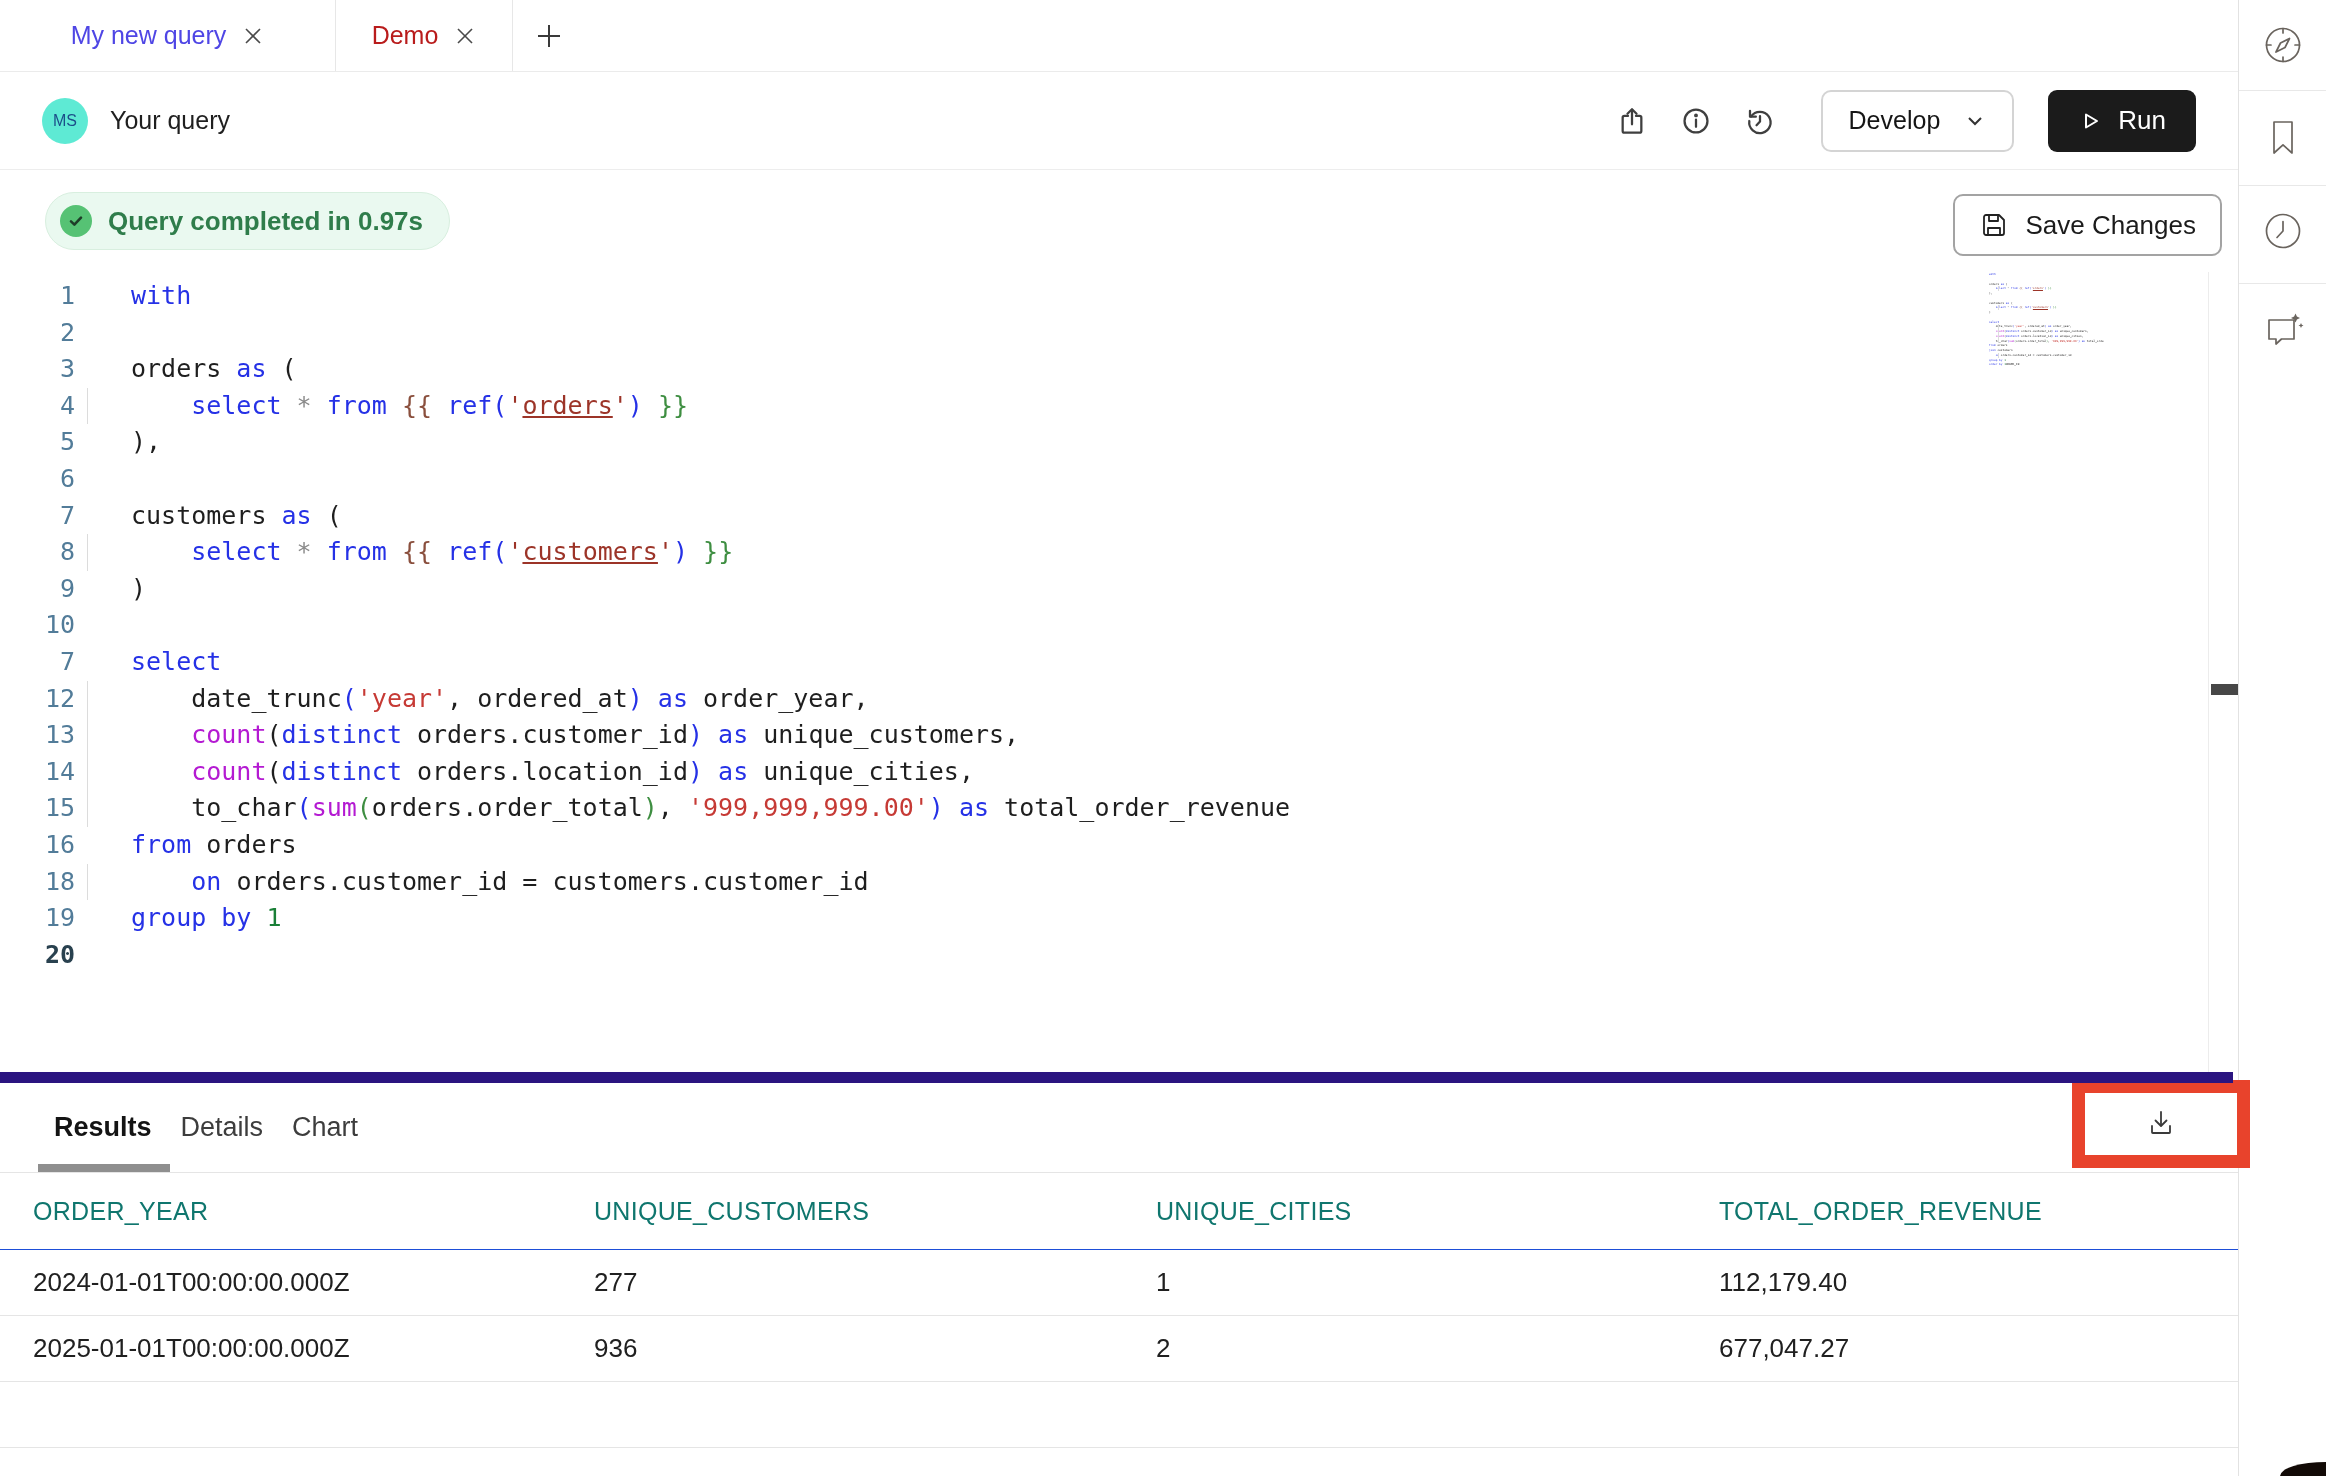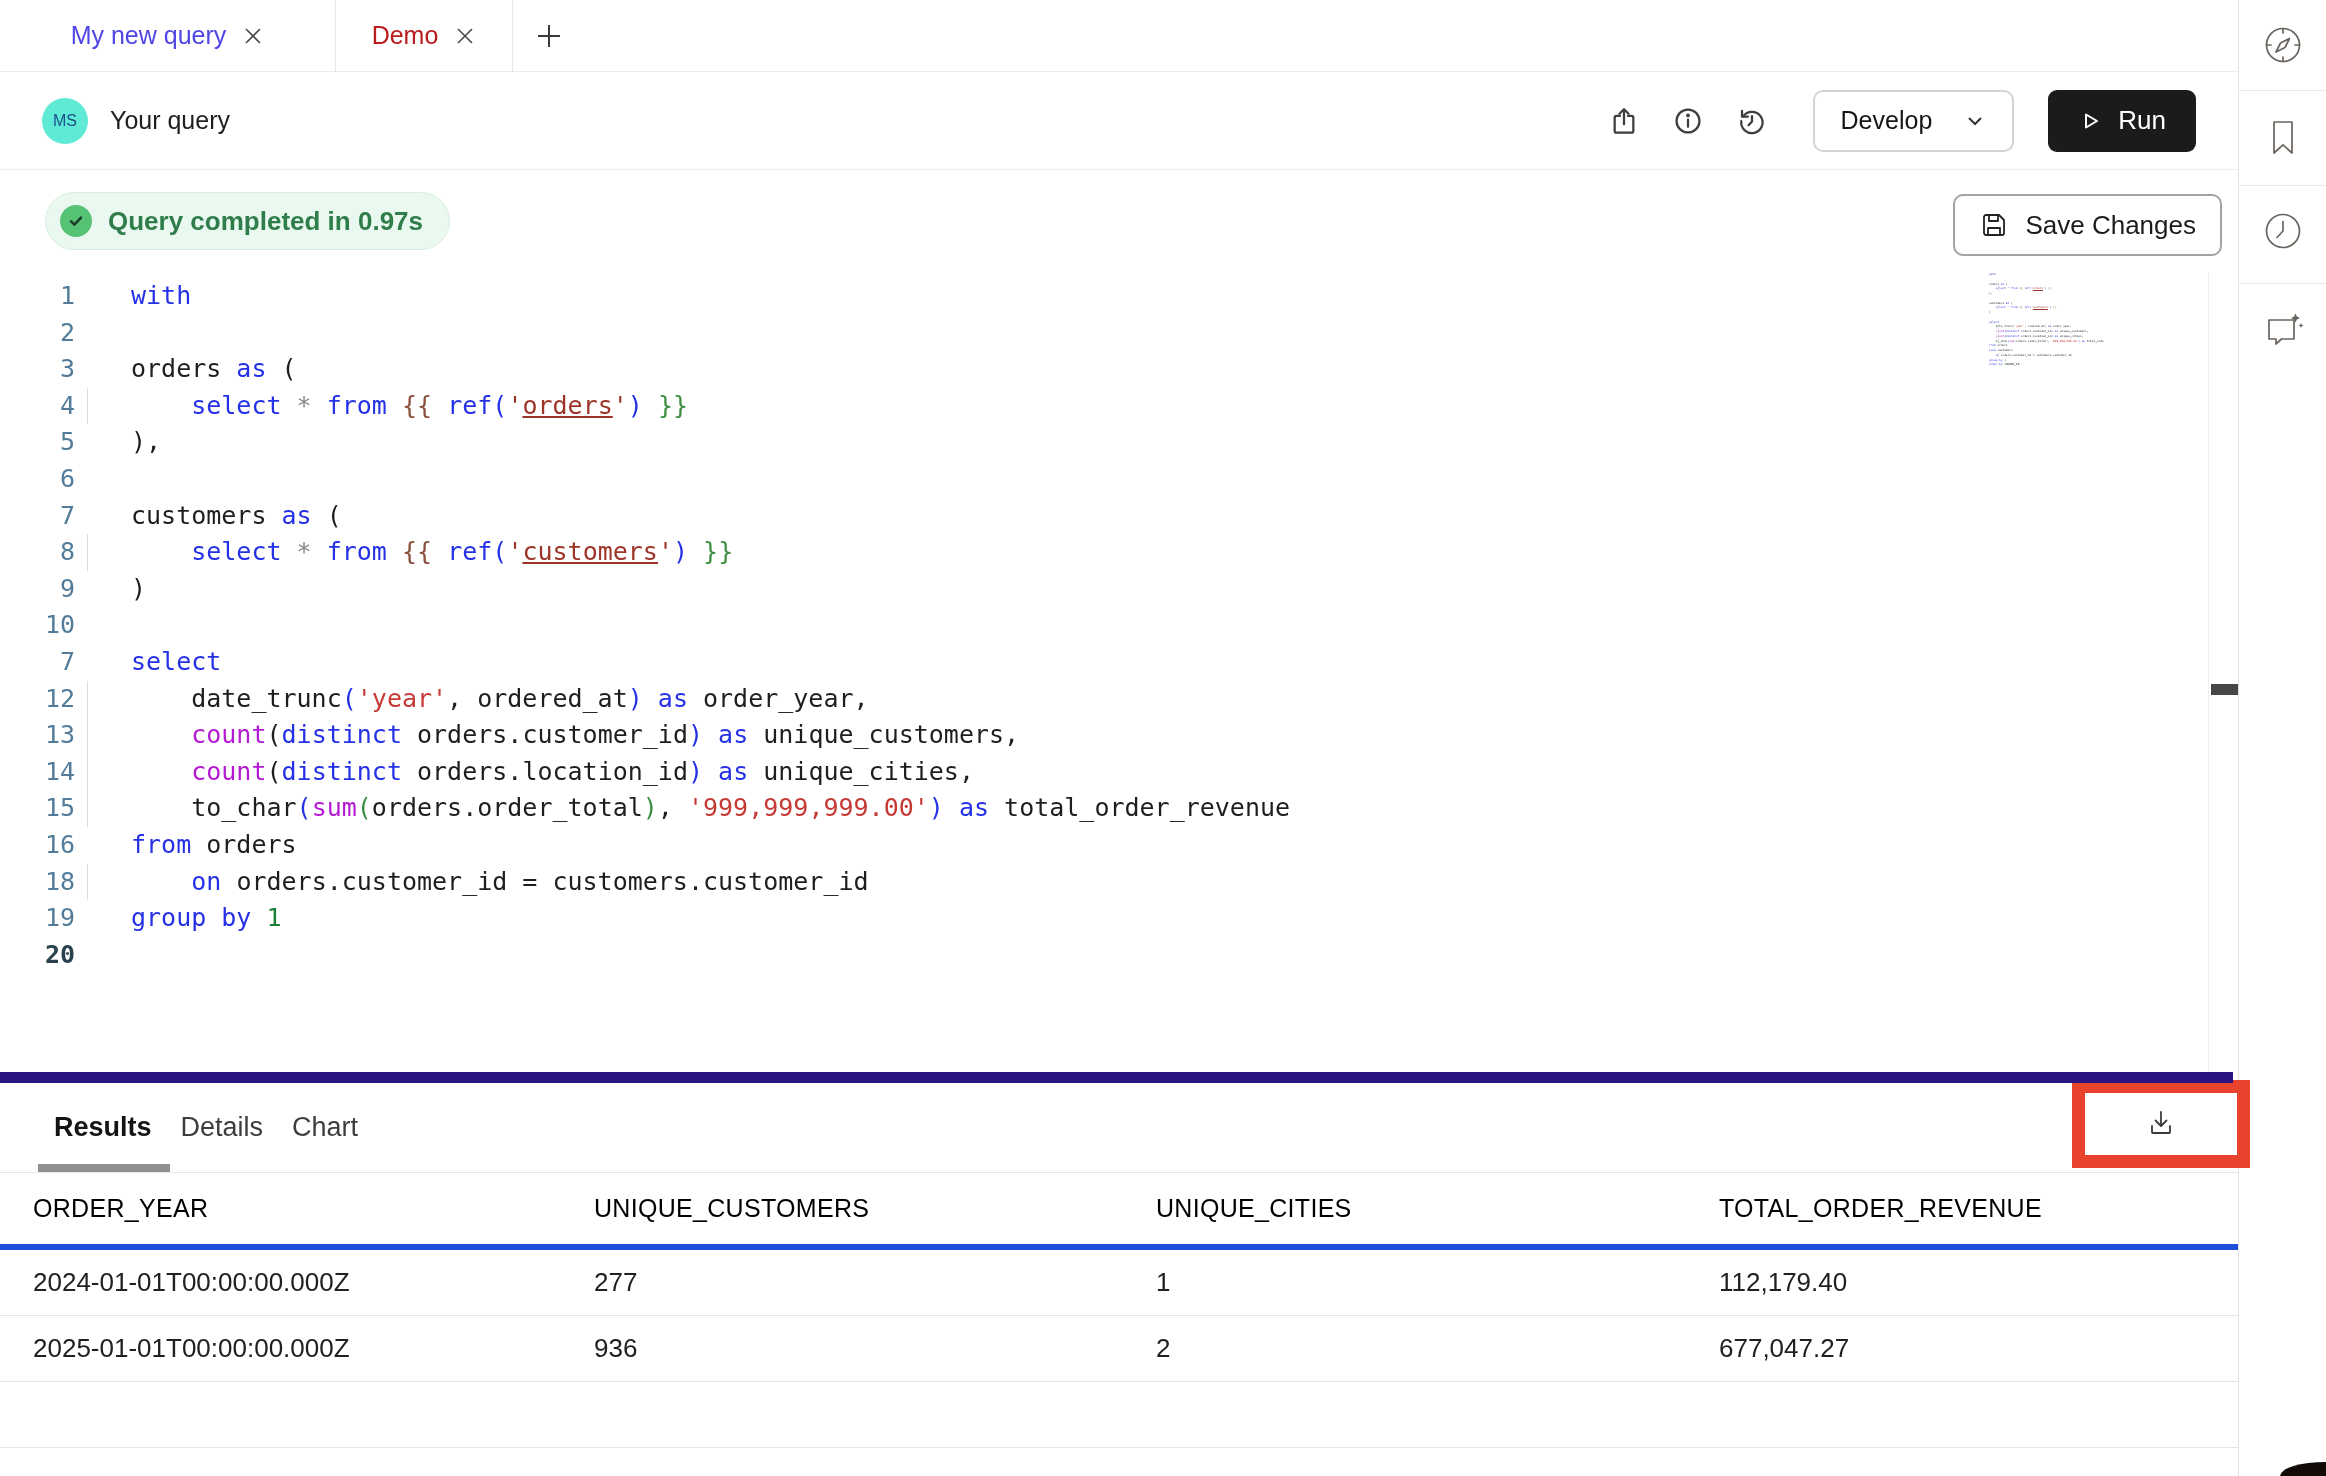--- a/index.html
+++ b/index.html
@@ -22,21 +22,21 @@
   .newtab svg{width:28px;height:28px;}
   .newtab line{stroke:#3a3a3a;stroke-width:2;}
 
   
   .qheader{position:absolute;left:0;top:72px;width:2238px;height:98px;display:flex;align-items:center;padding:0 42px;border-bottom:1px solid #ededed;background:#fff;}
   .avatar{width:46px;height:46px;border-radius:50%;background:#5eead4;color:#1c4e89;font-weight:normal;font-size:16px;display:flex;align-items:center;justify-content:center;}
   .qtitle{margin-left:22px;font-size:25px;color:#1f1f1f;}
   .hdr-right{margin-left:auto;display:flex;align-items:center;gap:30px;}
   .icon-btn{width:34px;height:34px;display:flex;align-items:center;justify-content:center;}
   .icon-btn svg{width:32px;height:32px;stroke:#3f3f3f;fill:none;stroke-width:1.7;stroke-linecap:round;stroke-linejoin:round;}
-  .develop-btn{display:flex;align-items:center;gap:32px;height:62px;padding:8px 26px;border:2px solid #d4d4d4;border-radius:10px;background:#fff;font-size:25px;color:#151515;margin-left:14px;}
+  .develop-btn{display:flex;align-items:center;gap:24px;height:62px;padding:8px 26px;border:2px solid #d4d4d4;border-radius:10px;background:#fff;font-size:25px;color:#151515;margin-left:14px;}
   .develop-btn svg{width:22px;height:22px;stroke:#333;fill:none;stroke-width:2;}
   .run-btn{display:flex;align-items:center;gap:16px;height:62px;padding:0 30px;border:none;border-radius:9px;background:var(--run-bg);color:#fff;font-size:26px;margin-left:4px;}
   .run-btn svg{width:24px;height:24px;stroke:#fff;fill:none;stroke-width:2;stroke-linejoin:round;}
 
   
   .status-badge{position:absolute;left:45px;top:192px;height:58px;border-radius:29px;background:#eaf9f0;border:1px solid #d8efdf;display:flex;align-items:center;gap:16px;padding:0 26px 0 14px;}
   .status-badge .chk{width:32px;height:32px;border-radius:50%;background:#56c274;display:flex;align-items:center;justify-content:center;}
   .status-badge .chk svg{width:16px;height:16px;stroke:#1e3d28;fill:none;stroke-width:2.6;stroke-linecap:round;stroke-linejoin:round;}
   .status-badge .txt{color:var(--success-text);font-weight:600;font-size:26px;}
   .save-btn{position:absolute;right:104px;top:194px;height:62px;border:2px solid #a3a3a3;border-radius:10px;background:#fff;display:flex;align-items:center;gap:16px;padding:0 24px;font-size:26px;color:#1b1b1b;}
@@ -71,21 +71,21 @@
   .rtab-underline{position:absolute;left:38px;top:1164px;width:132px;height:8px;background:#8f8f8f;}
   .results-border{position:absolute;left:0;top:1172px;width:2238px;height:1px;background:#e5e5e5;}
 
   .dl-annotation{position:absolute;left:2072px;top:1080px;width:178px;height:88px;border:13px solid var(--annotation);background:#fff;z-index:6;display:flex;align-items:center;justify-content:center;}
   .dl-btn{width:44px;height:44px;display:flex;align-items:center;justify-content:center;background:transparent;border:none;}
   .dl-btn svg{width:40px;height:40px;stroke:#3a3a3a;fill:none;stroke-width:1.8;stroke-linecap:round;stroke-linejoin:round;}
 
   
   .rtable{position:absolute;left:0;top:1173px;width:2238px;}
   .tr{display:grid;grid-template-columns:561px 562px 563px 1fr;padding-left:33px;align-items:center;}
-  .tr.head{height:77px;border-bottom:6px solid #1d4ed8;color:#000000;font-size:25px;letter-spacing:0.3px;}
+  .tr.head{height:77px;border-bottom:1px solid #1d4ed8;color:#0f766e;font-size:25px;letter-spacing:0.3px;}
   .tr.body{height:66px;border-bottom:1px solid #e5e5e5;font-size:26px;color:#202020;}
   .tr.empty{height:66px;border-bottom:1px solid #e5e5e5;}
 
   
   .main-right-border{position:absolute;left:2238px;top:0;width:1px;height:1476px;background:#e2e2e2;}
   .sidebar{position:absolute;left:2239px;top:0;width:87px;height:1476px;background:#fff;}
   .side-icon{position:absolute;left:0;width:87px;height:90px;display:flex;align-items:center;justify-content:center;}
   .side-icon svg{width:46px;height:46px;stroke:#6a645e;fill:none;stroke-width:1.7;stroke-linecap:round;stroke-linejoin:round;}
   .side-div{position:absolute;left:0;width:87px;height:1px;background:#e8e8e8;}
   .corner-wedge{position:absolute;right:0;bottom:0;width:46px;height:14px;background:#120a06;border-top-left-radius:100% 100%;}

